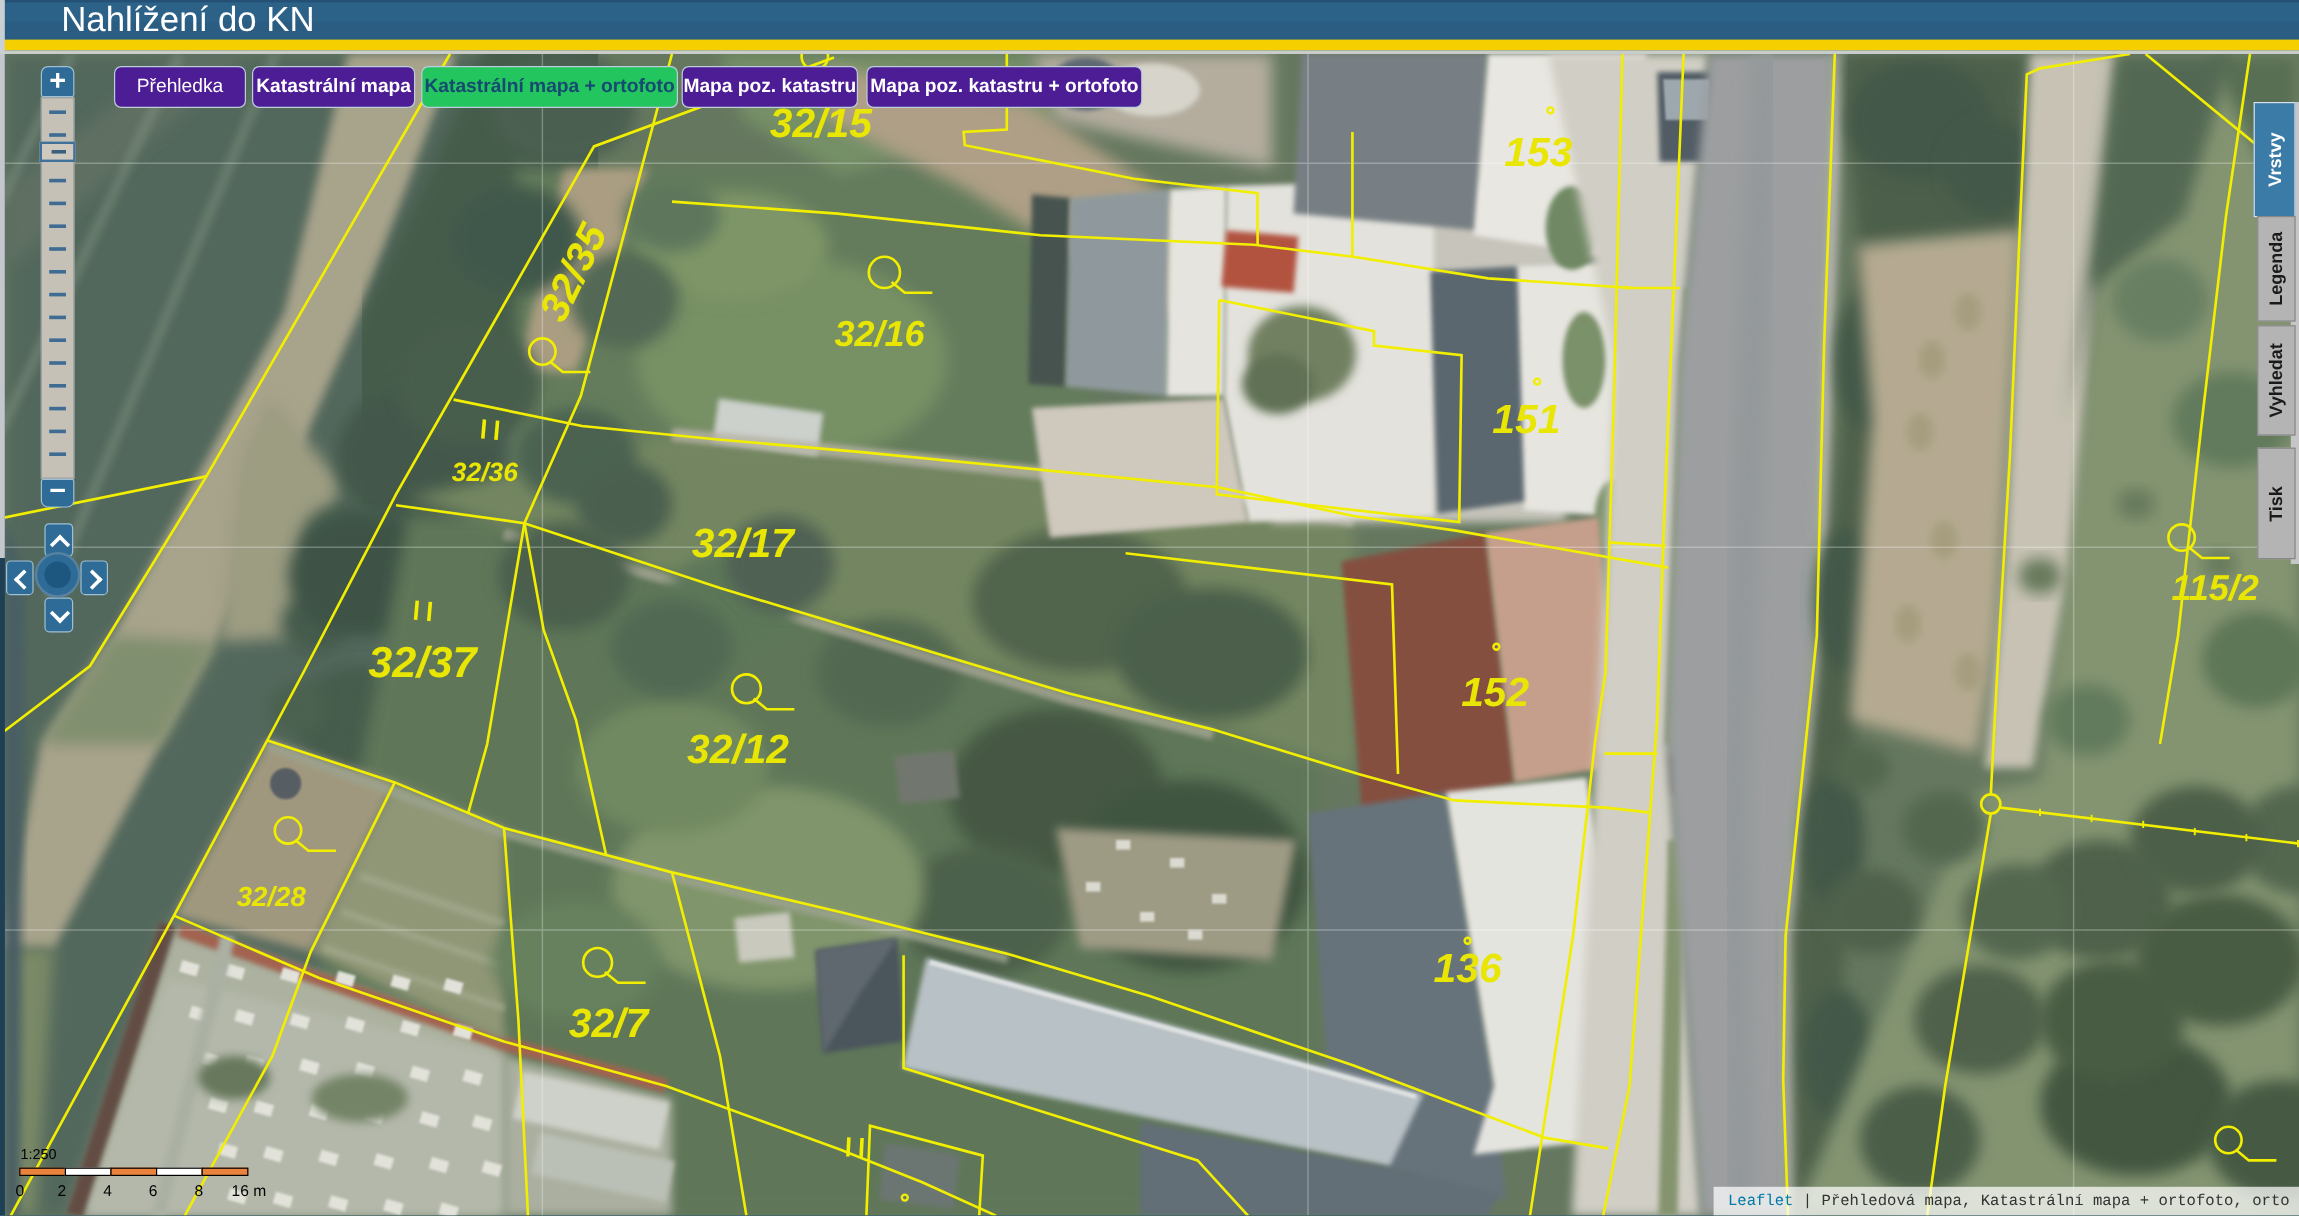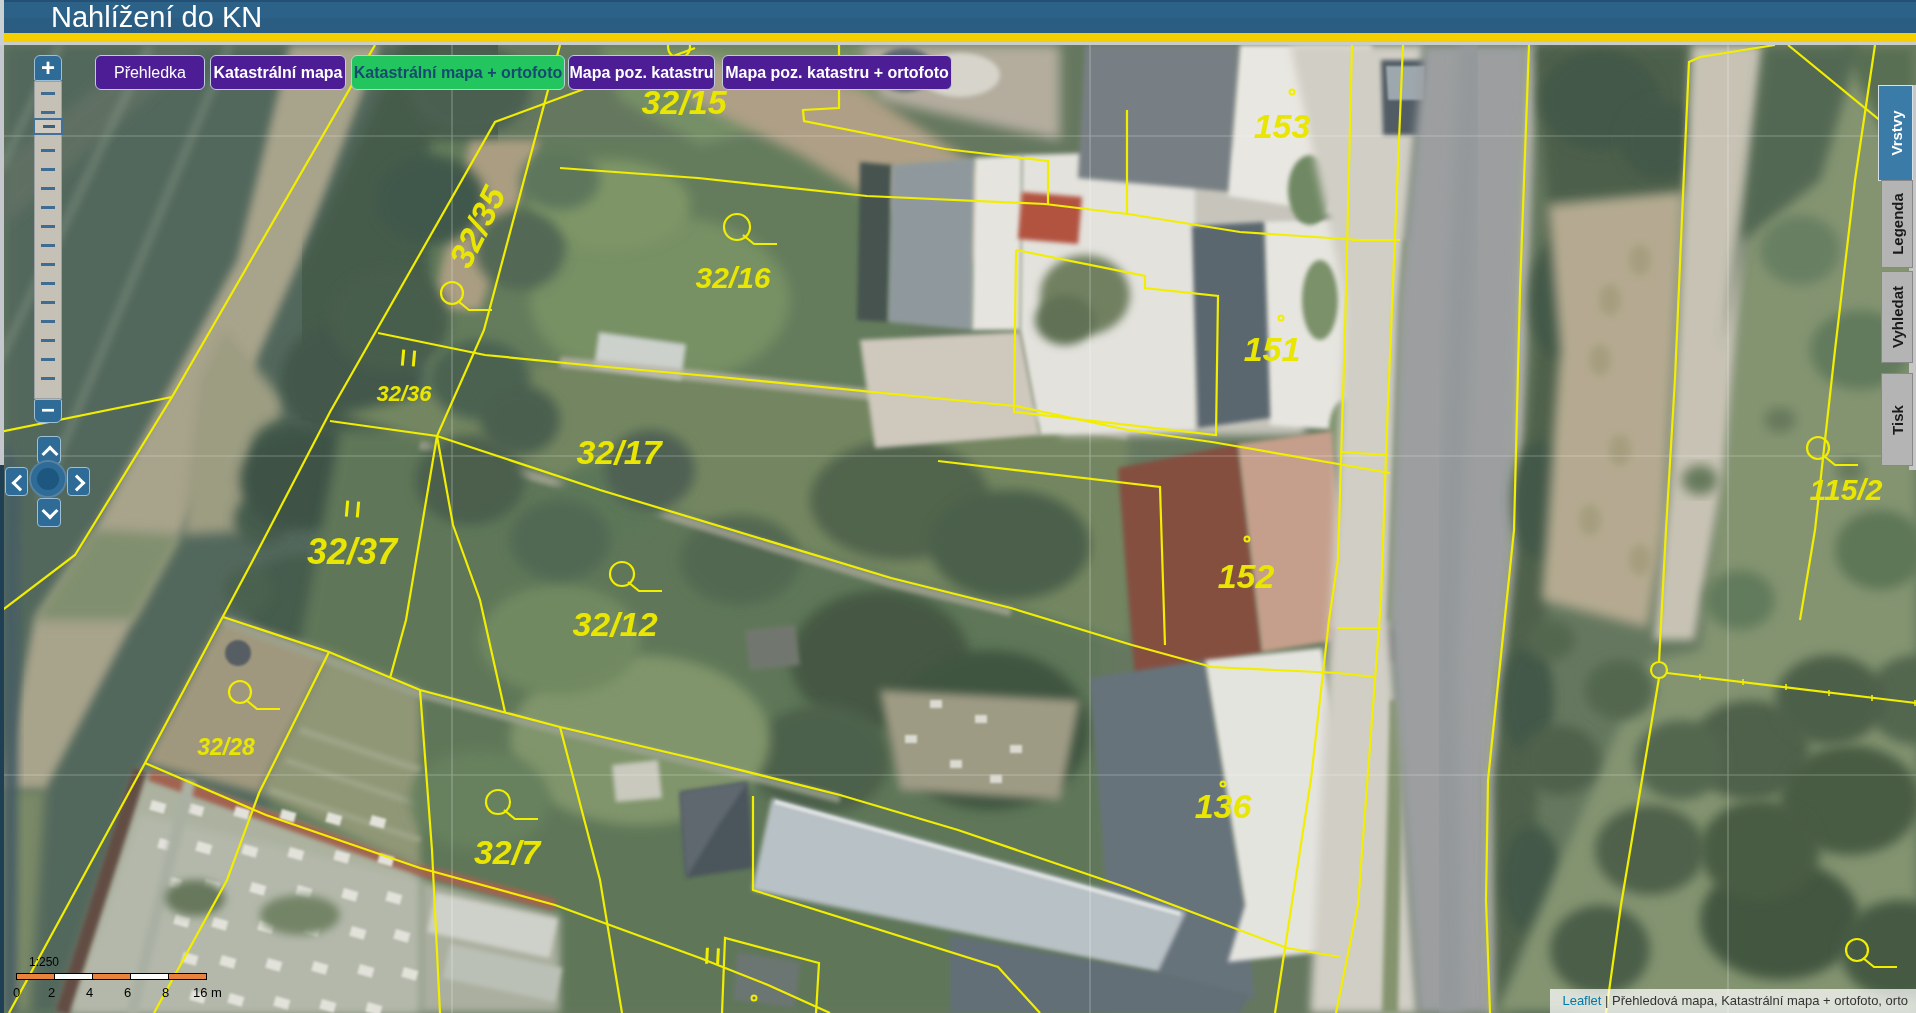--- a/index.html
+++ b/index.html
@@ -10,21 +10,21 @@
 #gline{position:absolute;left:0;top:42px;width:1916px;height:3px;background:#c9cdc9;}
 #lb{position:absolute;left:0;top:0;width:4px;height:45px;background:#c8d0d4;}
 #map{position:absolute;left:4px;top:45px;width:1912px;height:968px;}
 .btn{position:absolute;height:35px;background:#4c1d95;border:1px solid #bccedb;border-radius:6px;color:#fff;font-weight:bold;font-size:16px;line-height:33px;text-align:center;box-sizing:border-box;white-space:nowrap;overflow:hidden;}
 .btn.act{background:#22c55e;color:#174a70;}
 .blue{background:#2e6b96;border:1px solid #9fc0d4;border-radius:4px;position:absolute;color:#fff;text-align:center;box-sizing:border-box;}
 .tab{position:absolute;box-sizing:border-box;}
 .tab span{position:absolute;left:50%;top:50%;transform:translate(-50%,-50%) rotate(-90deg);white-space:nowrap;font-weight:bold;font-size:15px;}
 .sseg{position:absolute;top:0;height:7px;box-sizing:border-box;border:1px solid #000;}
 .snum{position:absolute;font-size:13px;color:#000;}
-#attr{position:absolute;right:0px;top:989px;height:24px;background:rgba(255,255,255,.72);font-size:13px;color:#333;line-height:24px;padding:0 8px 0 12px;}
+#attr{position:absolute;right:0px;top:989px;height:24px;background:rgba(255,255,255,.72);font-size:13px;color:#333;line-height:24px;padding:0 8px 0 12px;font-family:Liberation Mono, monospace;}
 #attr a{color:#0078a8;text-decoration:none;}
 </style>
 </head>
 <body>
 <div id="map"><svg width="1912" height="968" viewBox="4 45 1912 968">
 <defs>
 <filter id="b6" x="-20%" y="-20%" width="140%" height="140%">
           <feGaussianBlur stdDeviation="6"></feGaussianBlur>
         </filter>
 <filter id="b4" x="-20%" y="-20%" width="140%" height="140%">
@@ -398,21 +398,21 @@
 <div class="tab" style="left:1881px;top:180px;width:32px;height:88px;background:#b4b4b4;border:1px solid #888;">
     <span style="color:#1a1a1a;">Legenda</span>
   </div>
 <div class="tab" style="left:1881px;top:271px;width:32px;height:92px;background:#b4b4b4;border:1px solid #888;">
     <span style="color:#1a1a1a;">Vyhledat</span>
   </div>
 <div class="tab" style="left:1881px;top:373px;width:32px;height:93px;background:#b4b4b4;border:1px solid #888;">
     <span style="color:#1a1a1a;">Tisk</span>
   </div>
 
-<div style="position:absolute;left:17px;top:955px;font-size:12px;color:#000;margin-left:12px;">1:250</div>
+<div style="position:absolute;left:17px;top:955px;font-size:12px;color:#000;">1:250</div>
 <div style="position:absolute;left:16px;top:973px;width:190px;height:7px;">
 <div class="sseg" style="left:0;width:39px;background:#e8823c;"></div>
 <div class="sseg" style="left:38px;width:39px;background:#fff;"></div>
 <div class="sseg" style="left:76px;width:39px;background:#e8823c;"></div>
 <div class="sseg" style="left:114px;width:39px;background:#fff;"></div>
 <div class="sseg" style="left:152px;width:39px;background:#e8823c;"></div>
 </div>
 <div class="snum" style="left:13px;top:985px;">0</div>
 <div class="snum" style="left:48px;top:985px;">2</div>
 <div class="snum" style="left:86px;top:985px;">4</div>

